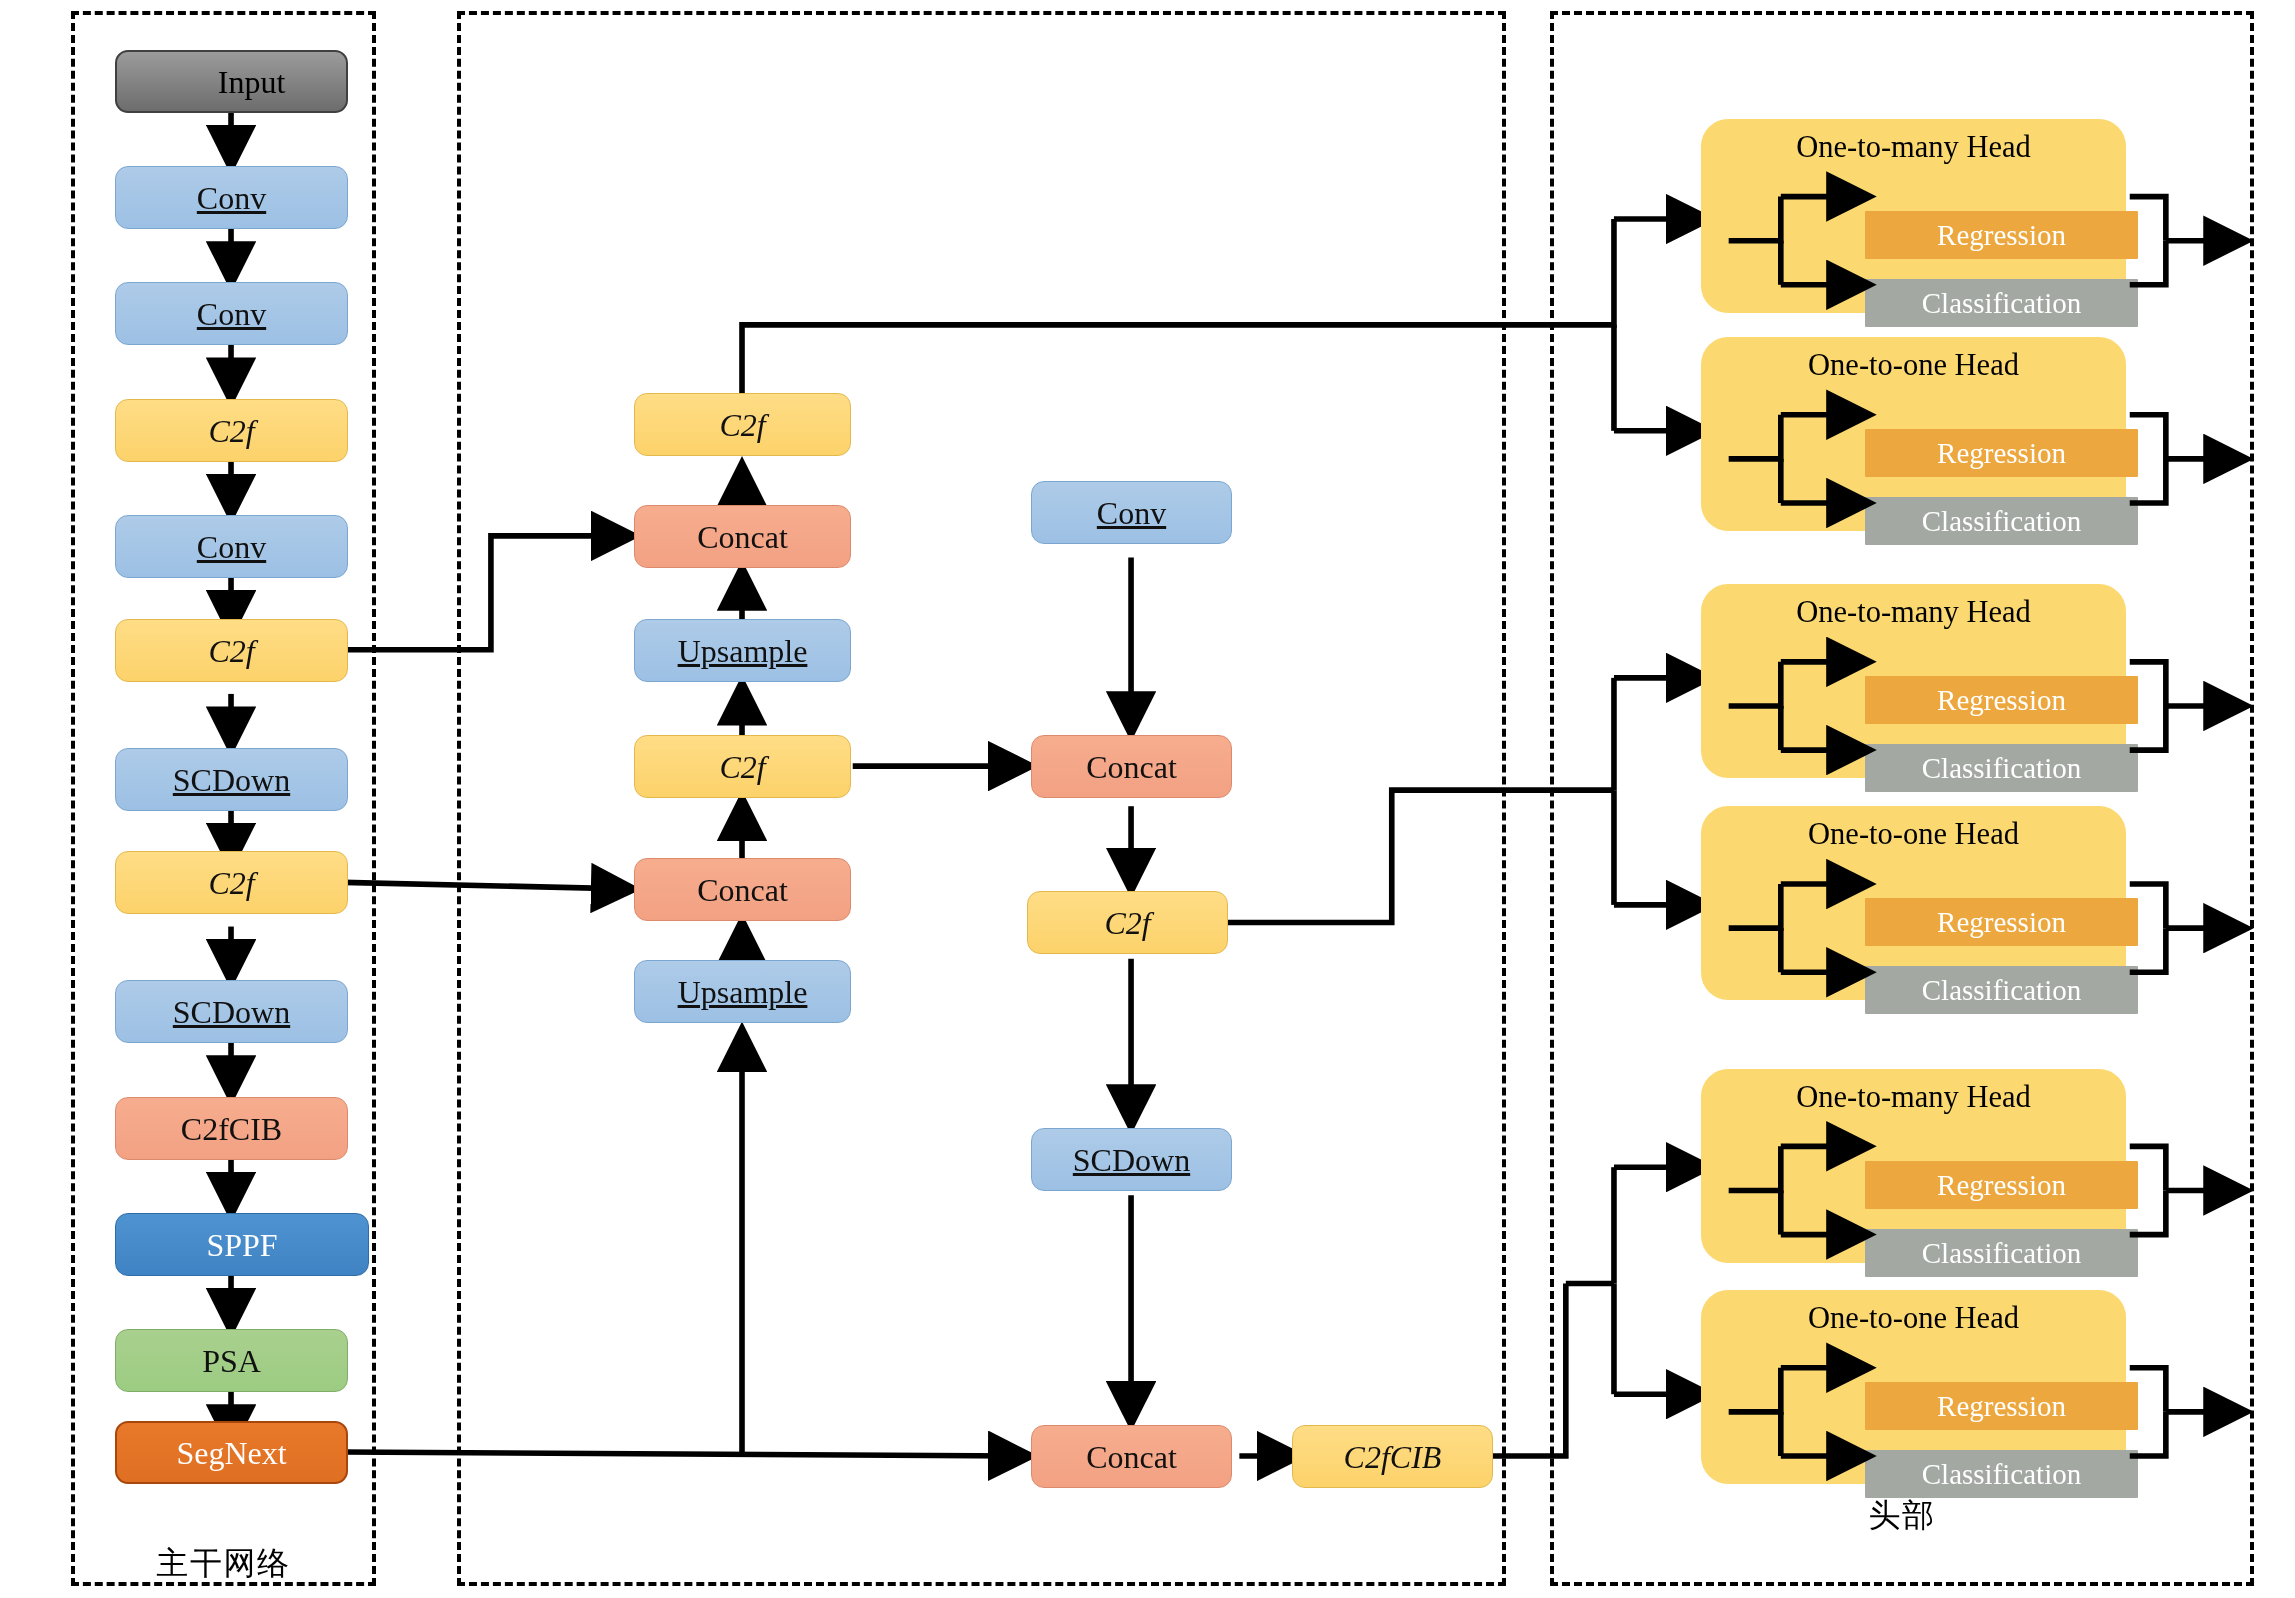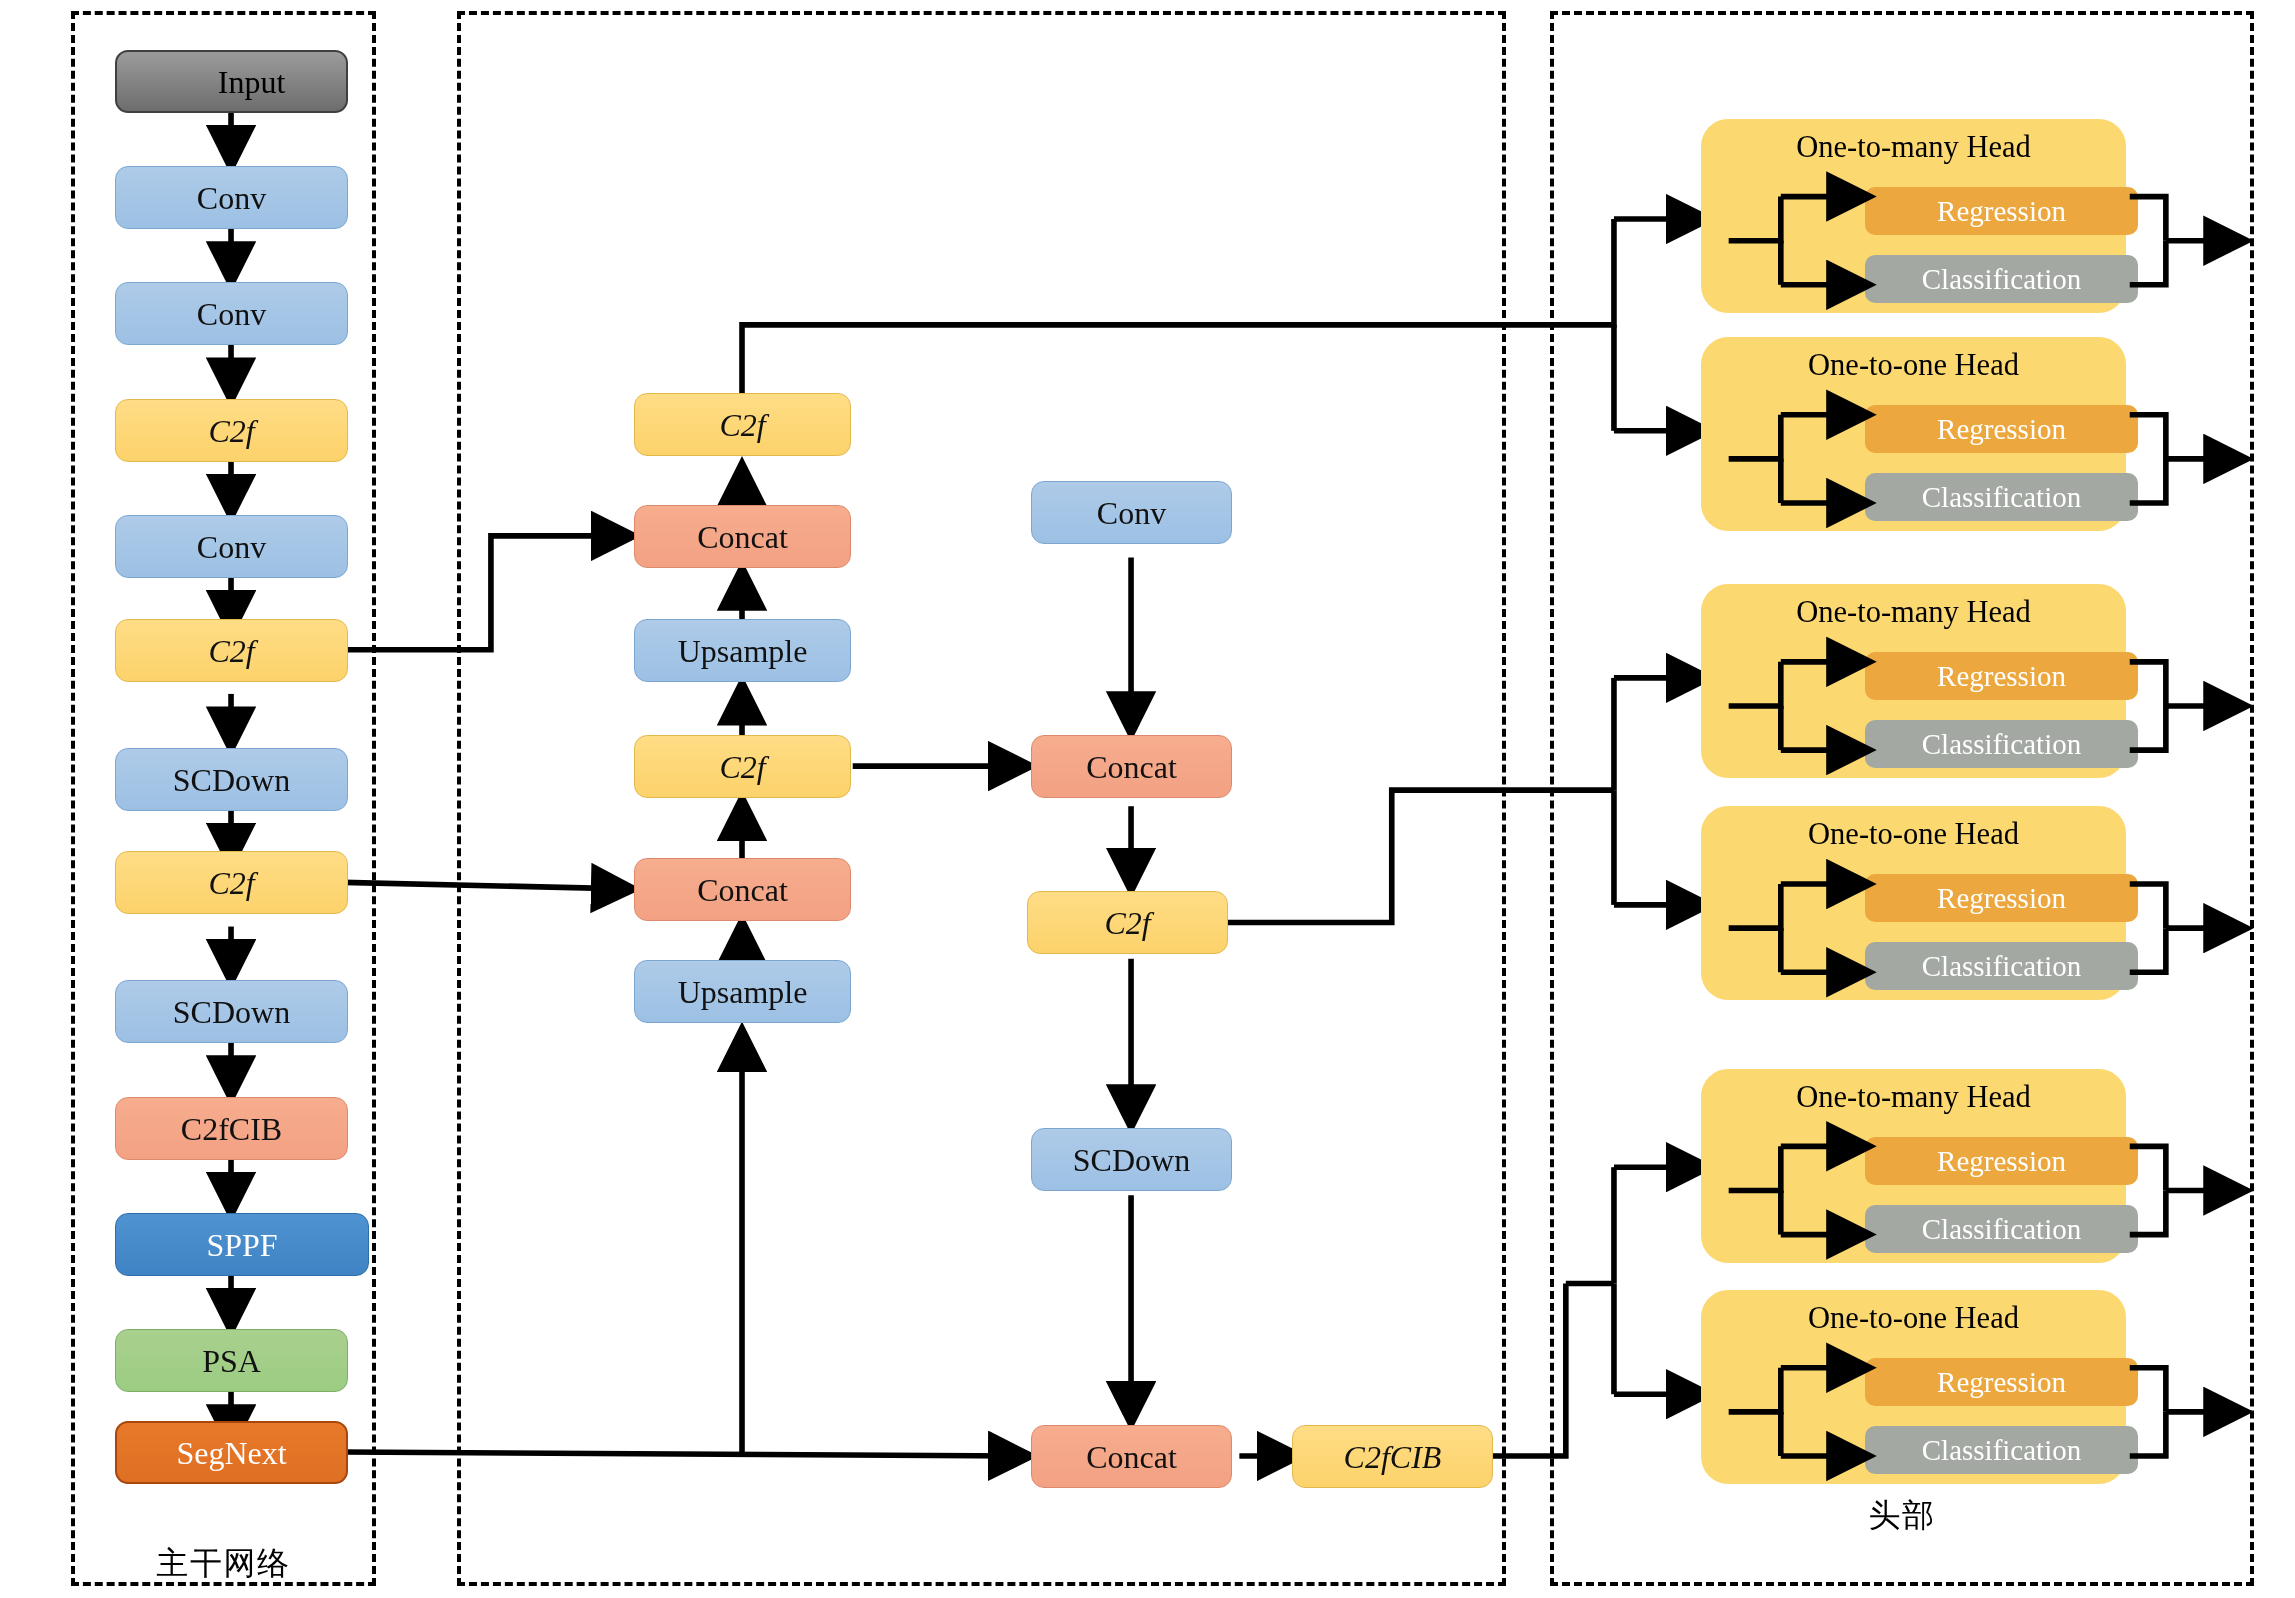--- a/index.html
+++ b/index.html
@@ -4,31 +4,31 @@
 <style>
   html,body{margin:0;padding:0;background:#ffffff;}
   body{font-family:"Liberation Serif","DejaVu Serif",serif;}
   #root{position:relative;width:2295px;height:1598px;background:#fff;overflow:hidden;}
   .dash-group{position:absolute;border:4px dashed #000;box-sizing:border-box;}
   .grp-label{position:absolute;text-align:center;font-size:32px;color:#000;letter-spacing:1.6px;}
   .node{position:absolute;box-sizing:border-box;border-radius:13px;display:flex;align-items:center;
         justify-content:center;font-size:32px;color:#111;border:1.6px solid rgba(0,0,0,.35);
         text-align:center;line-height:1;}
   .n-input{background:linear-gradient(180deg,#9b9b9b,#6d6d6d);border:2.4px solid #404040;color:#000;padding-left:40px;}
-  .n-conv{background:linear-gradient(180deg,#aecbe8,#9cc0e4);border:1.6px solid #7aa6d0;}
+  .n-conv{background:linear-gradient(180deg,#aecbe8,#9cc0e4);border:1.6px solid #7aa6d0;text-decoration:underline;}
   .n-c2f{background:linear-gradient(180deg,#ffdd86,#fcd26a);border:1.6px solid #e3b94e;font-style:italic;}
   .n-c2fcib{background:linear-gradient(180deg,#f6ad8e,#f3a183);border:1.6px solid #dd8a6c;}
   .n-concat{background:linear-gradient(180deg,#f6ad8e,#f3a183);border:1.6px solid #dd8a6c;}
   .n-sppf{background:linear-gradient(180deg,#4f93d1,#3f83c4);border:1.6px solid #2e6da8;color:#fff;}
   .n-psa{background:linear-gradient(180deg,#a9d08e,#9ccc82);border:1.6px solid #7fad68;}
   .n-segnext{background:linear-gradient(180deg,#e8792a,#df6f22);border:2.4px solid #a8470b;color:#fff;}
   .headbox{position:absolute;background:#fcd970;border-radius:27px;box-sizing:border-box;}
   .head-title{position:absolute;width:100%;text-align:center;font-size:30.5px;color:#000;}
-  .sub{position:absolute;border-radius:10px;display:flex;align-items:center;justify-content:center;
-       font-size:29px;color:#fff;box-sizing:border-box;}
+  .sub{position:absolute;border-radius:1px;display:flex;align-items:center;justify-content:center;
+       font-size:29px;color:#fff;box-sizing:border-box;margin-top:24px;}
   .sub-reg{background:#eca83e;}
   .sub-cls{background:#a3a8a3;}
   svg.wires{position:absolute;left:0;top:0;width:2295px;height:1598px;pointer-events:none;}
 </style>
 </head>
 <body>
 
 <div id="root">
 
   <div class="dash-group" style="left:71px;top:11.2px;width:305px;height:1575px;"></div>

